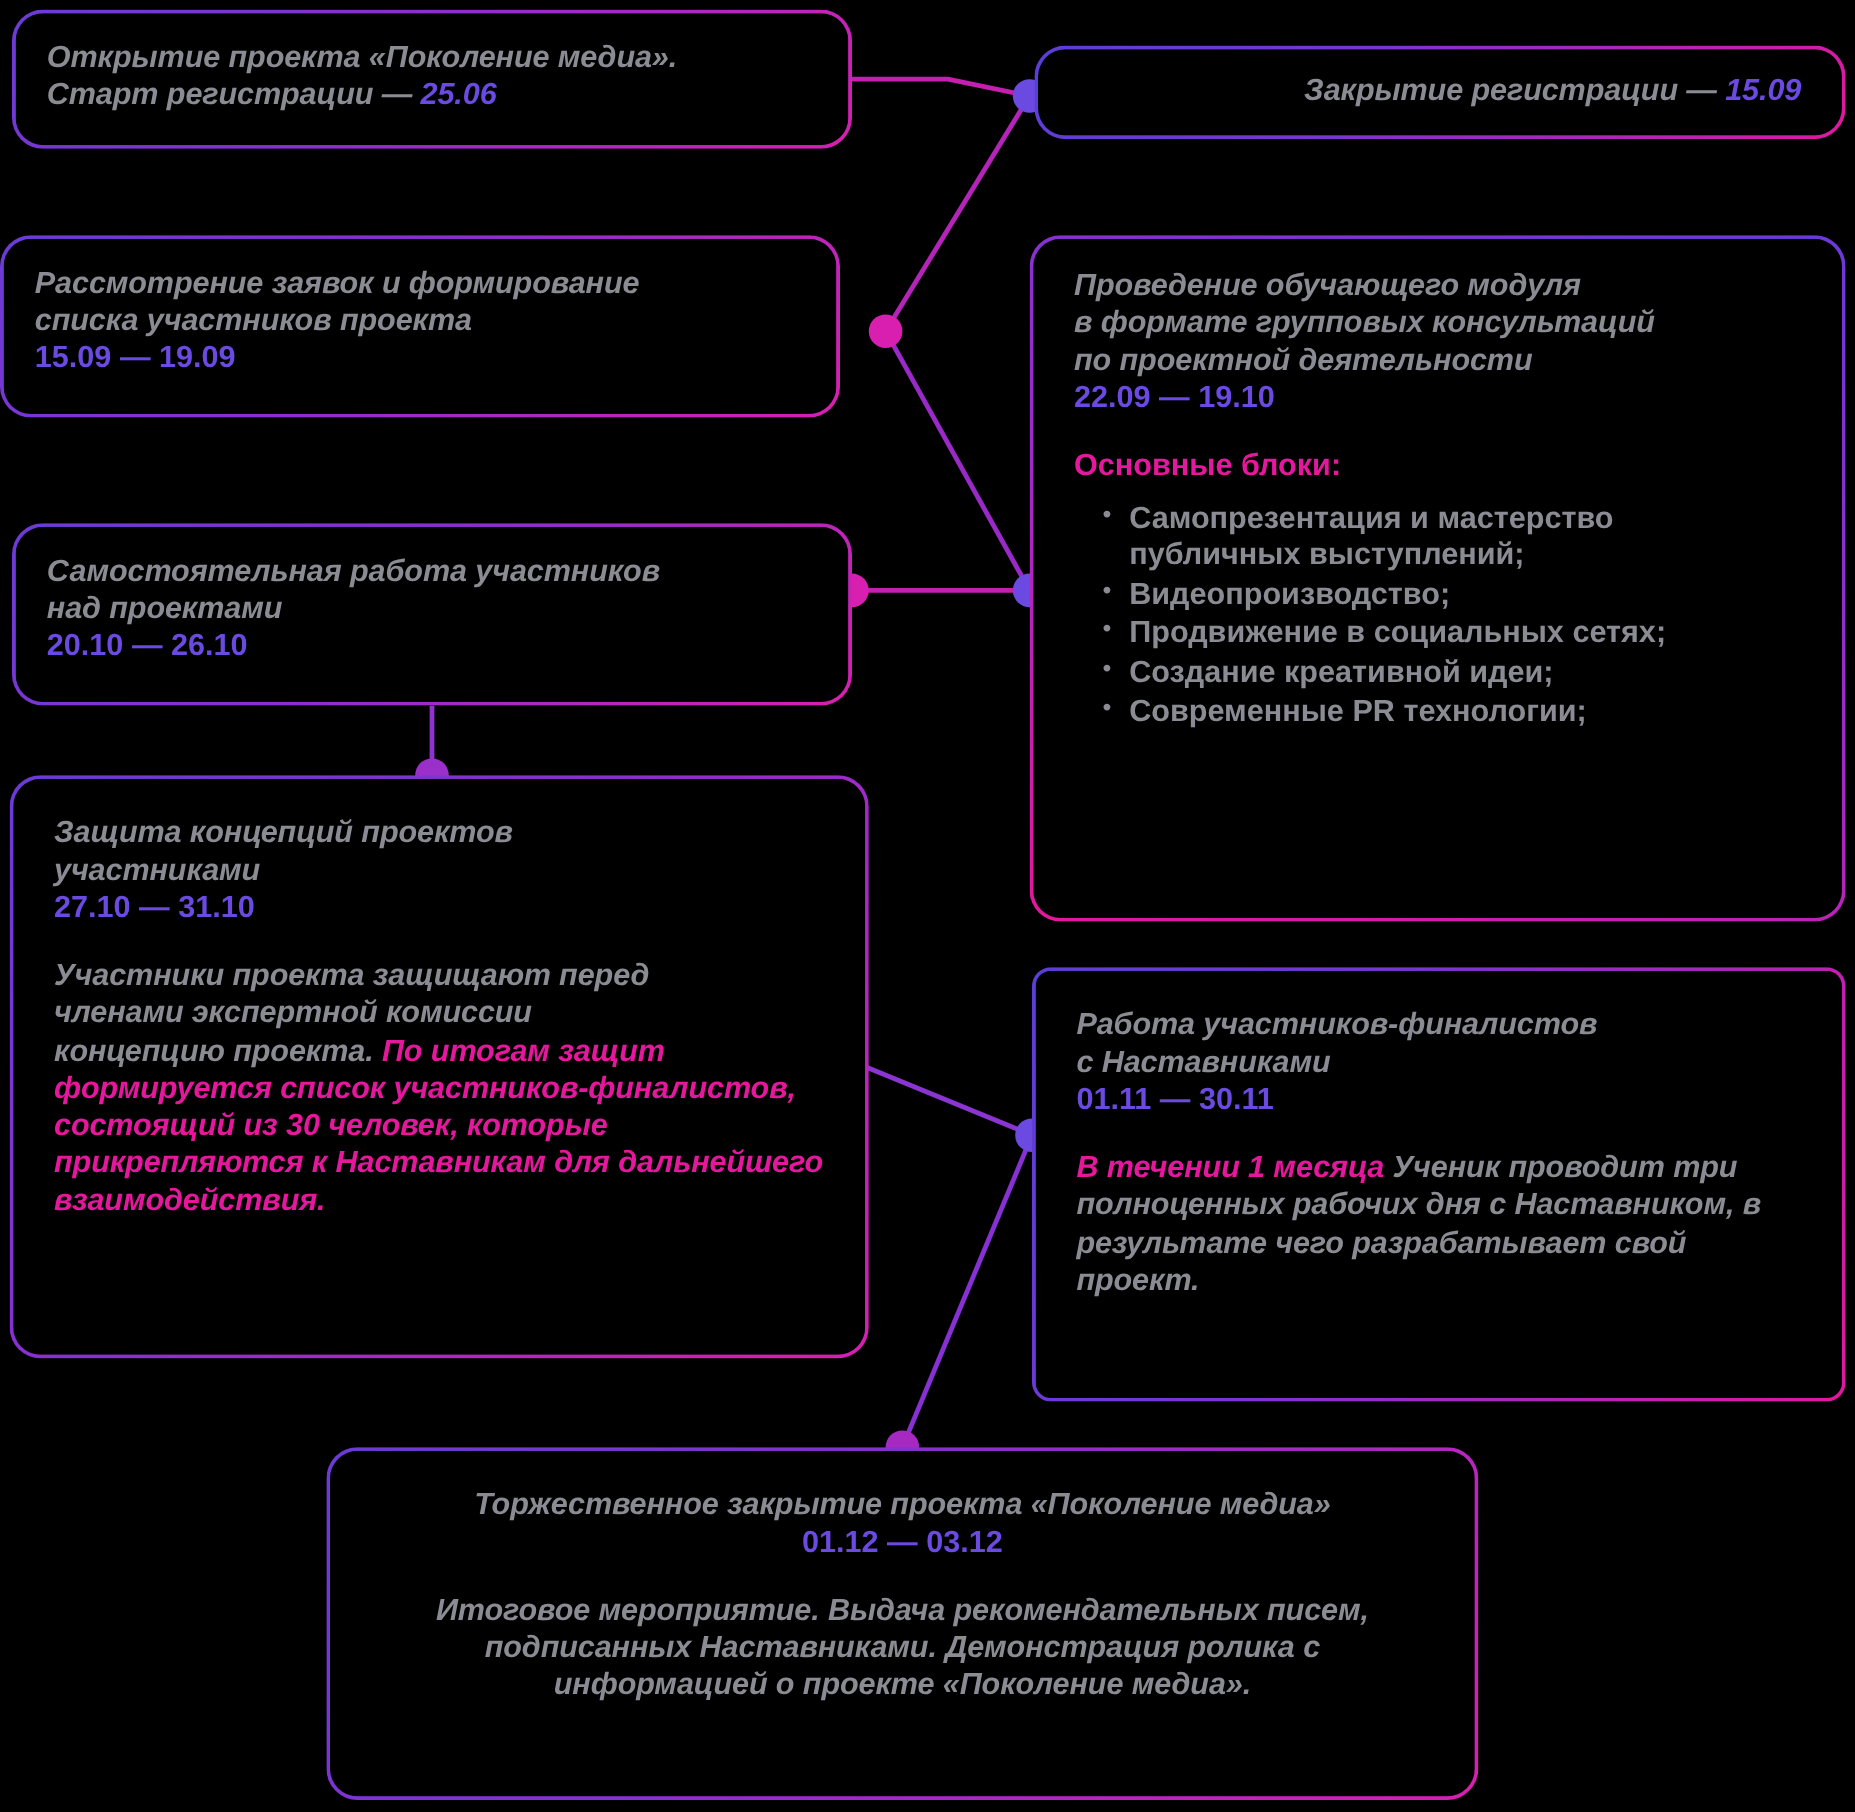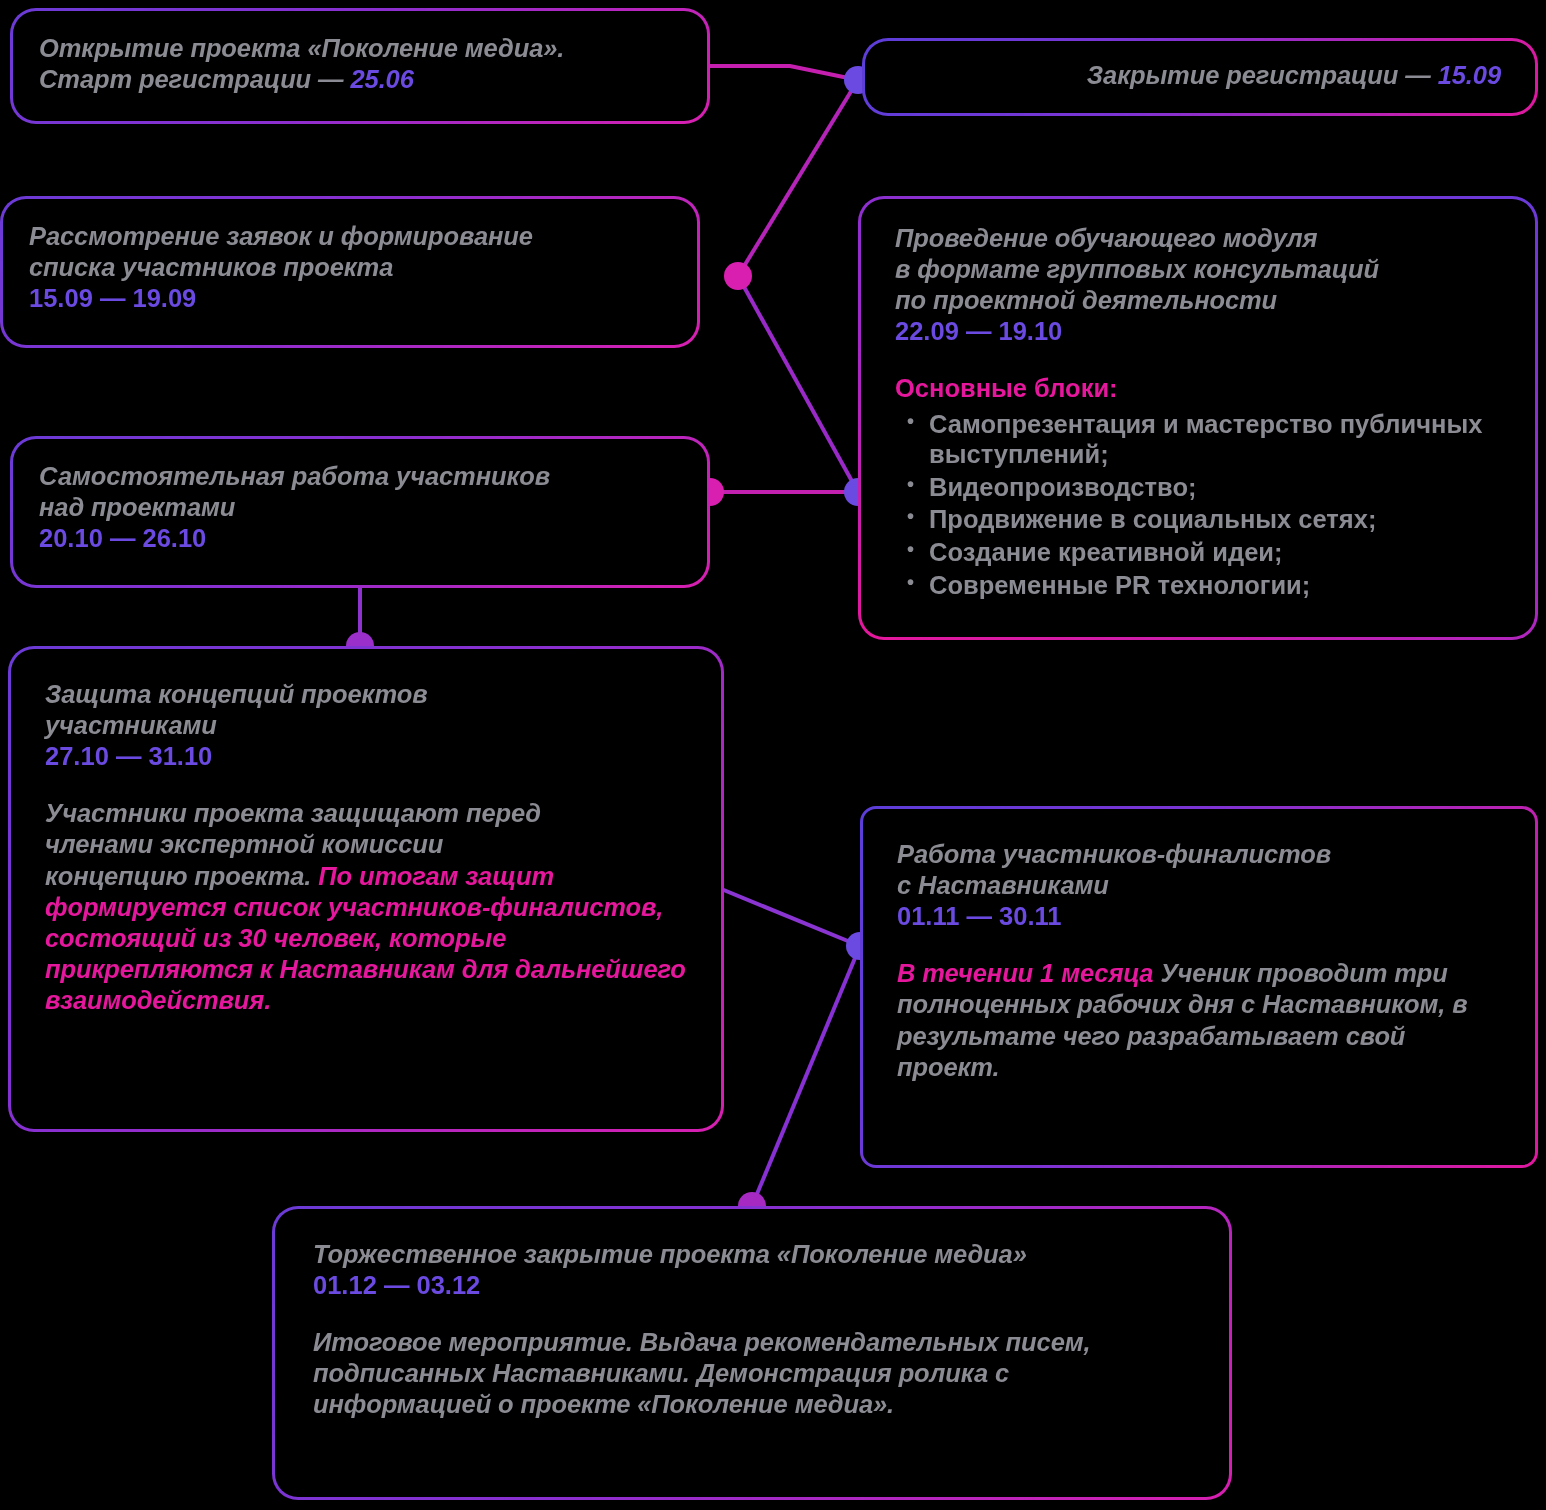--- a/index.html
+++ b/index.html
@@ -77,21 +77,21 @@
   }
   .spacer { height: 26px; }
   .blocks-title {
     display: block;
     font-size: 25.5px;
     font-weight: bold;
     color: #e5179c;
     margin-bottom: 4px;
   }
   ul.blocks {
-    margin: 0;
+    margin: 12px;
     padding: 0 0 0 34px;
     list-style: none;
   }
   ul.blocks li {
     position: relative;
     font-size: 25.5px;
     font-weight: bold;
     color: #8b8b93;
     margin-bottom: 2px;
     line-height: 1.2;
@@ -102,30 +102,30 @@
     left: -22px;
     top: 0;
     color: #8b8b93;
     font-size: 20px;
   }
 
   
   #card-open      { left: 10px;  top: 8px;    width: 700px; height: 116px; }
   #card-close     { left: 862px; top: 38px;   width: 676px; height: 78px;  }
   #card-review    { left: 0;  top: 196px;  width: 700px; height: 152px; }
-  #card-module    { left: 858px; top: 196px;  width: 680px; height: 444px; }
+  #card-module    { left: 858px; top: 196px;  width: 680px; height: 572px; }
   #card-selfwork  { left: 10px;  top: 436px;  width: 700px; height: 152px; }
   #card-defense   { left: 8px;   top: 646px;  width: 716px; height: 486px; }
   #card-mentors   { left: 860px; top: 806px;  width: 678px; height: 362px; border-radius: 16px; }
   #card-closing   { left: 272px; top: 1206px; width: 960px; height: 294px; }
 
   #card-defense .card-inner { padding: 30px 34px; }
   #card-module .card-inner { padding: 24px 34px; }
   #card-mentors .card-inner { padding: 30px 34px; }
-  #card-closing .card-inner { padding: 30px 38px; }
+  #card-closing .card-inner { padding: 30px 38px; text-align: center; }
   #card-close .card-inner { padding: 19px 34px; text-align: right; }
 </style>
 </head>
 <body>
 
 <div id="stage">
 
   <svg class="links" viewBox="0 0 1546 1510">
 
     <path d="M710 66 L790 66 L858 80" fill="none" stroke="#c41fae" stroke-width="4"></path>

